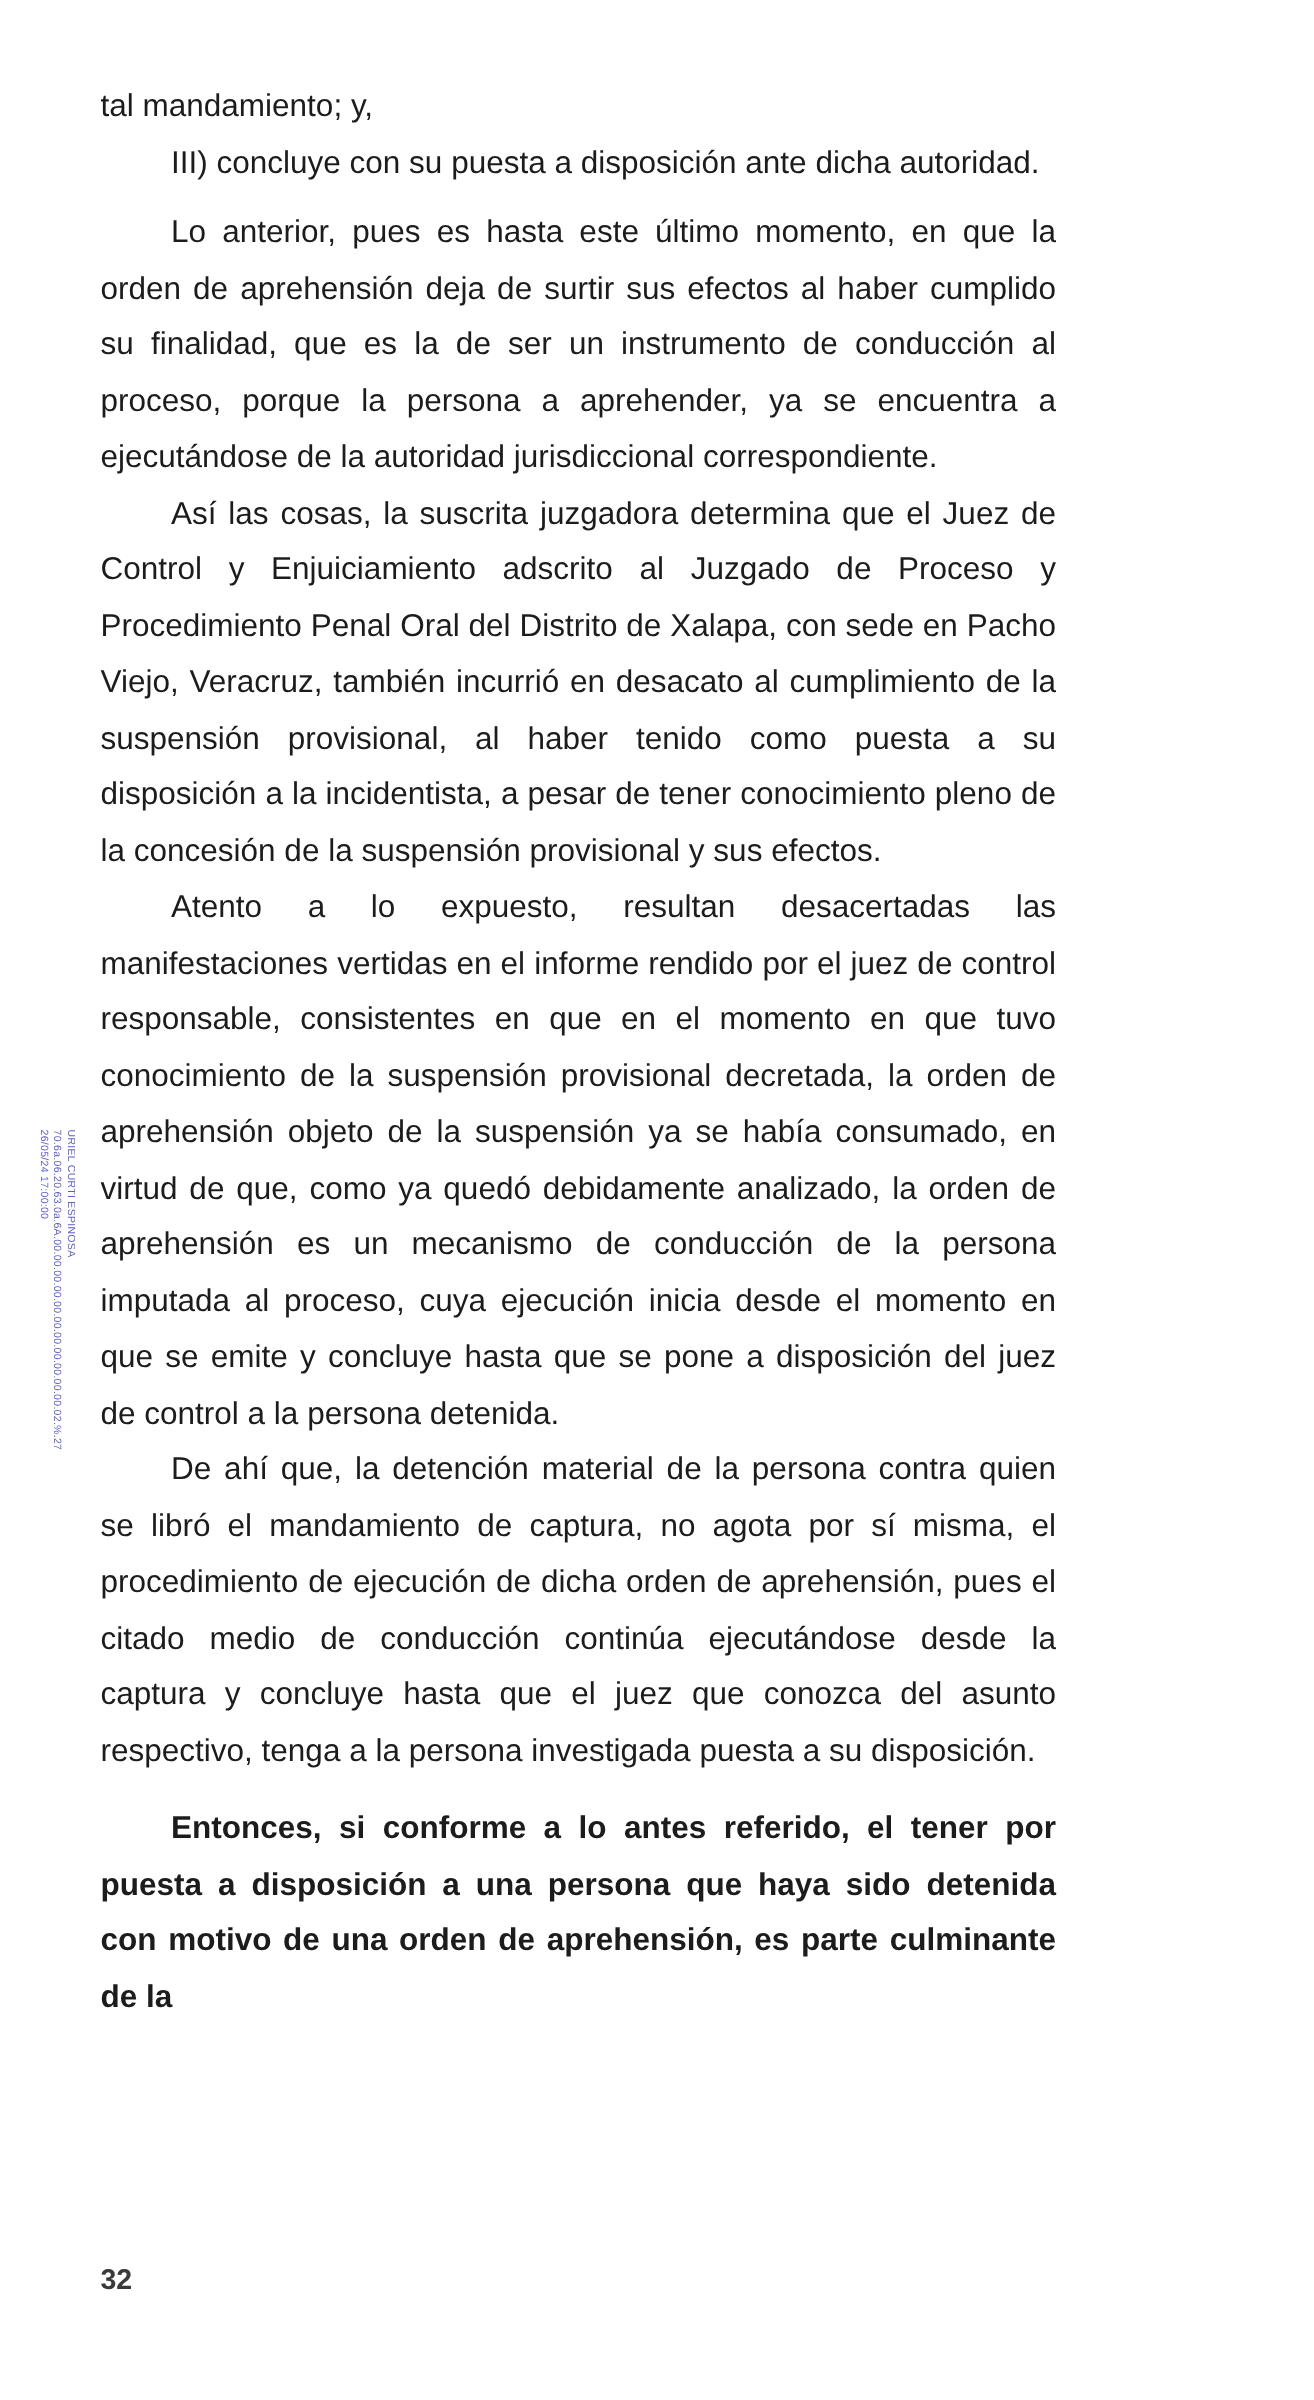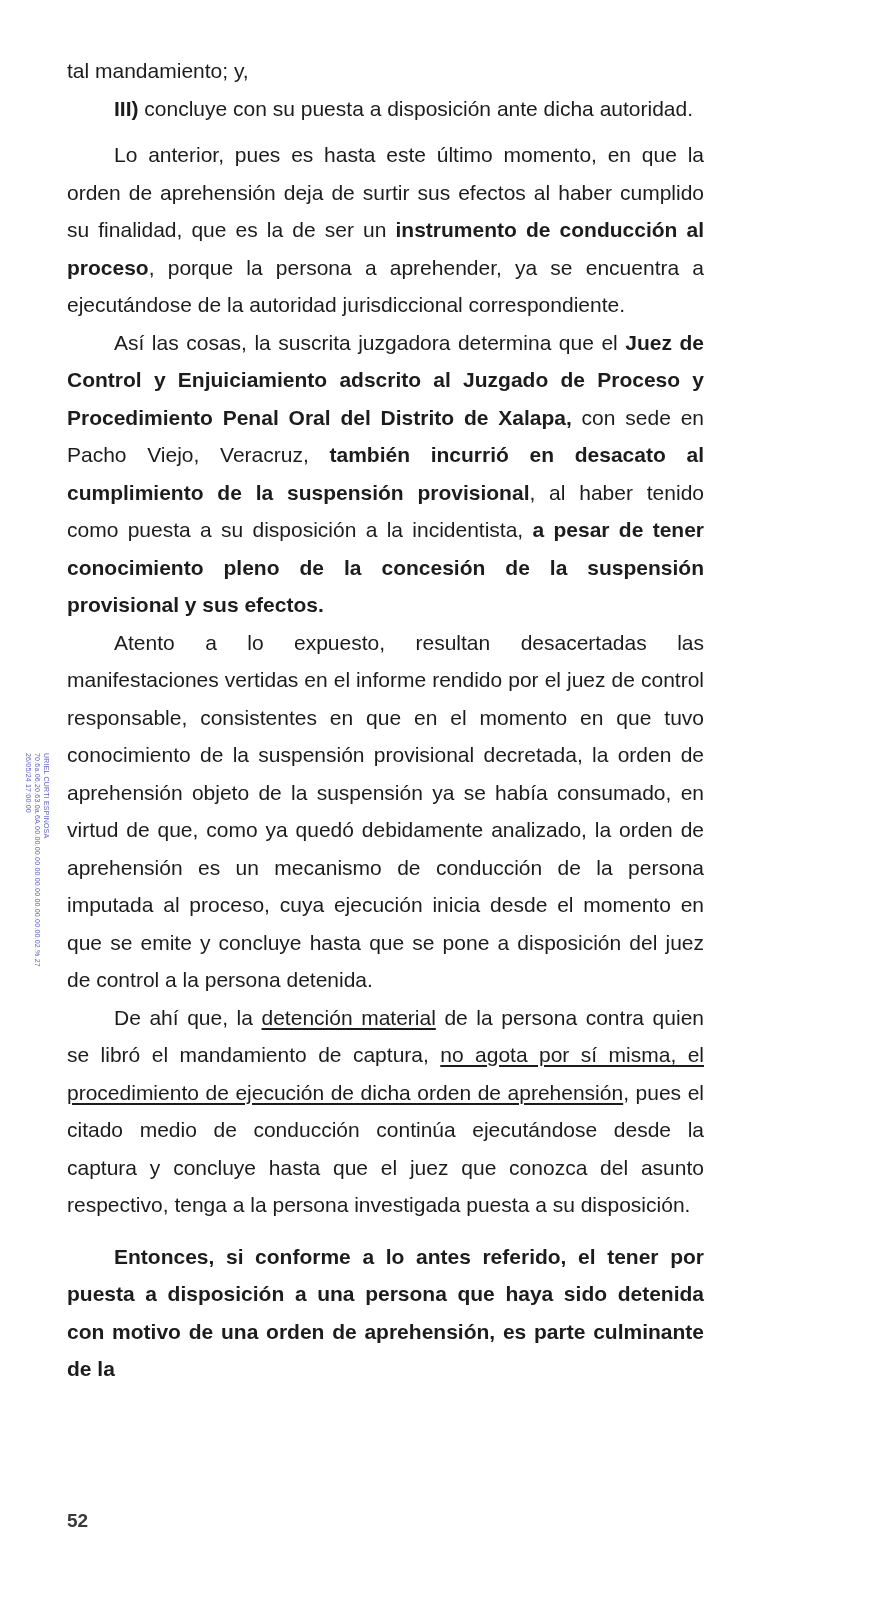--- a/index.html
+++ b/index.html
@@ -18,23 +18,22 @@
     width: 637px;
     font-size: 21px;
     line-height: 37.5px;
     color: #1c1c1c;
     text-align: justify;
   }
   .body-text p { margin: 0; }
   .body-text p.indent { text-indent: 47px; }
   .body-text p.sp1 { margin-top: 9px; }
   .body-text p.sp2 { margin-top: 14px; font-weight: bold; }
-  .b { font-weight: bold; }
+  .b { font-weight: normal; }
   .u {
-    text-decoration: underline;
     text-decoration-thickness: 2px;
     text-underline-offset: 3px;
   }
   .stamp {
     position: absolute;
     left: 51px;
     top: 753px;
     width: 262px;
     transform: rotate(90deg);
     transform-origin: 0 0;
@@ -64,14 +63,14 @@
     </div>
   <div class="body-text" id="body">
       <p><span>tal mandamiento; y,</span></p>
       <p class="indent"><span class="b">III)</span><span> concluye con su puesta a disposición ante dicha autoridad.</span></p>
       <p class="indent sp1"><span>Lo anterior, pues es hasta este último momento, en que la orden de aprehensión deja de surtir sus efectos al haber cumplido su finalidad, que es la de ser un </span><span class="b">instrumento de conducción al proceso</span><span>, porque la persona a aprehender, ya se encuentra a ejecutándose de la autoridad jurisdiccional correspondiente.</span></p>
       <p class="indent"><span>Así las cosas, la suscrita juzgadora determina que el </span><span class="b">Juez de Control y Enjuiciamiento adscrito al Juzgado de Proceso y Procedimiento Penal Oral del Distrito de Xalapa,</span><span> con sede en Pacho Viejo, Veracruz, </span><span class="b">también incurrió en desacato al cumplimiento de la suspensión provisional</span><span>, al haber tenido como puesta a su disposición a la incidentista, </span><span class="b">a pesar de tener conocimiento pleno de la concesión de la suspensión provisional y sus efectos.</span></p>
       <p class="indent"><span>Atento a lo expuesto, resultan desacertadas las manifestaciones vertidas en el informe rendido por el juez de control responsable, consistentes en que en el momento en que tuvo conocimiento de la suspensión provisional decretada, la orden de aprehensión objeto de la suspensión ya se había consumado, en virtud de que, como ya quedó debidamente analizado, la orden de aprehensión es un mecanismo de conducción de la persona imputada al proceso, cuya ejecución inicia desde el momento en que se emite y concluye hasta que se pone a disposición del juez de control a la persona detenida.</span></p>
       <p class="indent"><span>De ahí que, la </span><span class="u">detención material</span><span> de la persona contra quien se libró el mandamiento de captura, </span><span class="u">no agota por sí misma, el procedimiento de ejecución de dicha orden de aprehensión</span><span>, pues el citado medio de conducción continúa ejecutándose desde la captura y concluye hasta que el juez que conozca del asunto respectivo, tenga a la persona investigada puesta a su disposición.</span></p>
       <p class="indent sp2"><span>Entonces, si conforme a lo antes referido, el tener por puesta a disposición a una persona que haya sido detenida con motivo de una orden de aprehensión, es parte culminante de la</span></p>
     </div>
-  <div class="page-number">52</div>
+  <div class="page-number">32</div>
 </div>
 
 </body></html>

